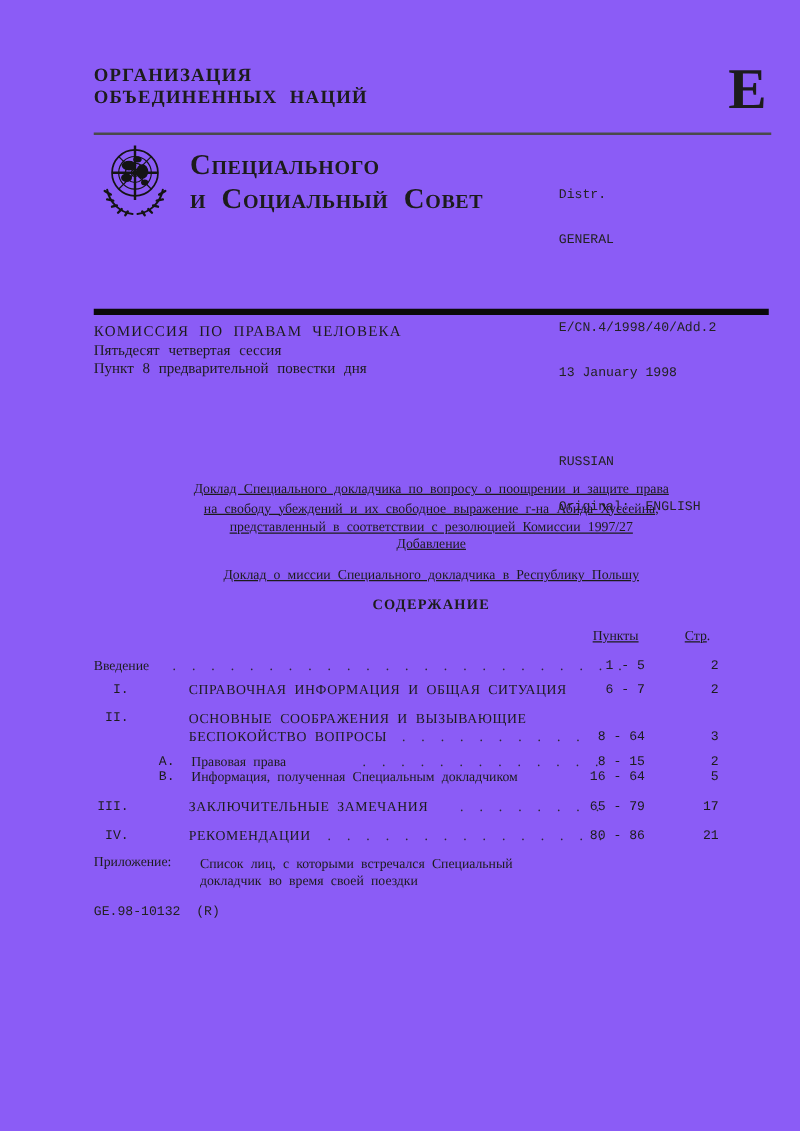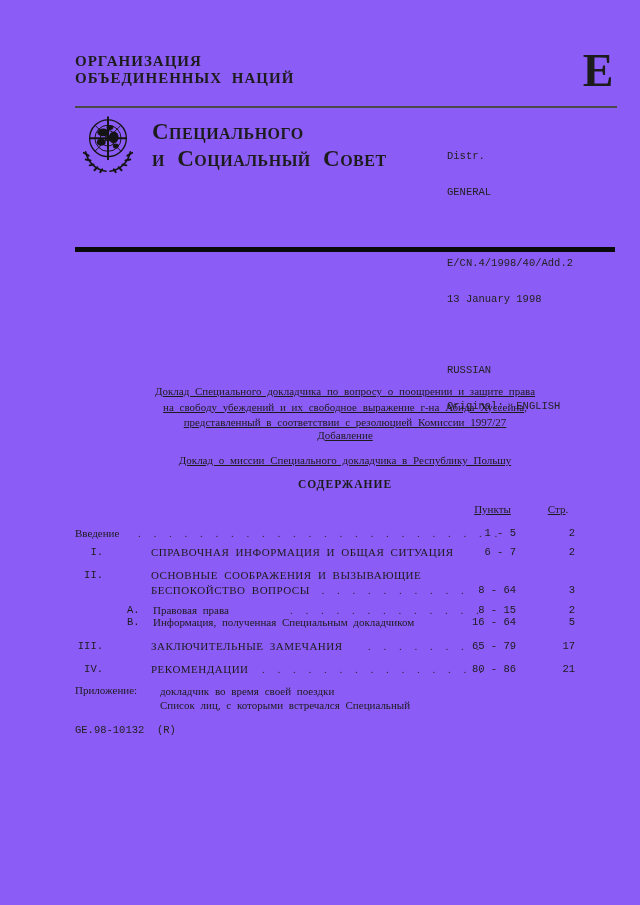--- a/index.html
+++ b/index.html
@@ -145,20 +145,25 @@
     <div class="gap"></div>
     <div>E/CN.4/1998/40/Add.2</div>
     <div>13 January 1998</div>
     <div class="gap"></div>
     <div>RUSSIAN</div>
     <div>Original:  ENGLISH</div>
   </div>
 
   <div class="abs rule-thick"></div>
 
+  <div class="abs commission">
+    <div class="caps">КОМИССИЯ ПО ПРАВАМ ЧЕЛОВЕКА</div>
+    <div>Пятьдесят четвертая сессия</div>
+    <div>Пункт 8 предварительной повестки дня</div>
+  </div>
 
 
   <div class="abs center-block subtitle">
     <div>Доклад Специального докладчика по вопросу о поощрении и защите права</div>
     <div>на свободу убеждений и их свободное выражение г-на Абида Хуссейна,</div>
     <div>представленный в соответствии с резолюцией Комиссии 1997/27</div>
   </div>
 
   <div class="abs center-block addendum">Добавление</div>
 
@@ -221,20 +226,20 @@
     <span class="toc-num">IV.</span>
     <span class="toc-lbl">РЕКОМЕНДАЦИИ</span>
     <span class="toc-lbl" style="left:252px;"><span class="dots">. . . . . . . . . . . . . . .</span></span>
     <span class="toc-pts">80 - 86</span>
     <span class="toc-pg">21</span>
   </div>
 
   <div class="abs toc toc-row" style="top:684px;">
     <span class="annex-lbl">Приложение:</span>
     <span class="annex-txt">
+      <span style="display:block;">Список лиц, с которыми встречался Специальный</span>
       <span style="display:block;">докладчик во время своей поездки</span>
-      <span style="display:block;">Список лиц, с которыми встречался Специальный</span>
     </span>
   </div>
 
   <div class="abs ge-number">GE.98-10132  (R)</div>
 
 </div>
 
 </body></html>

